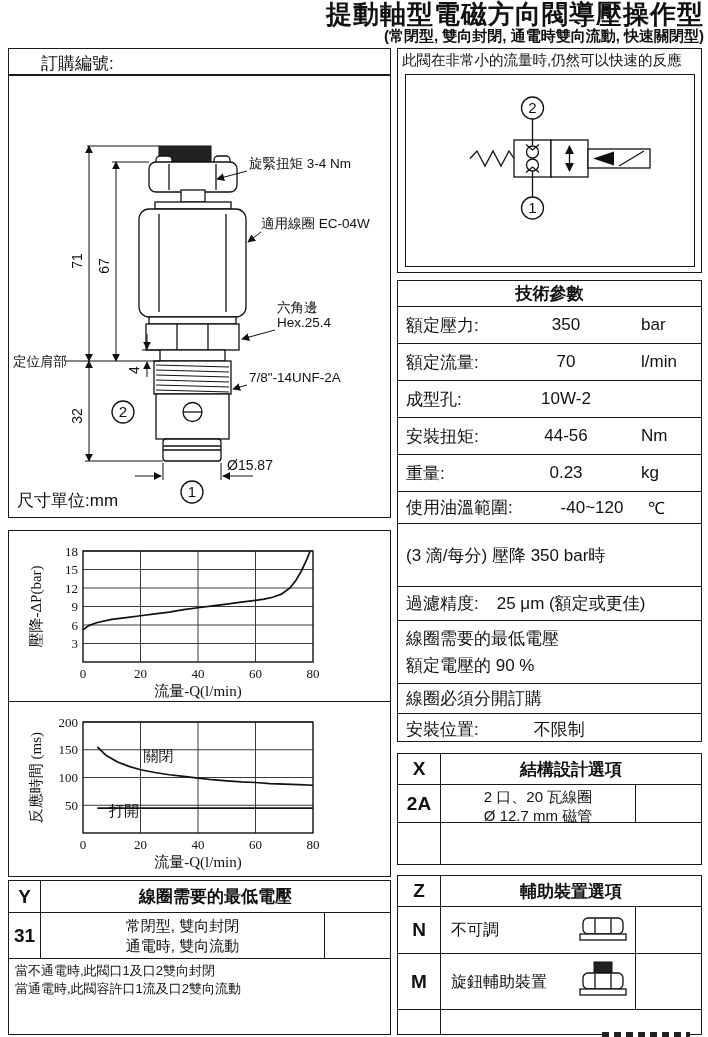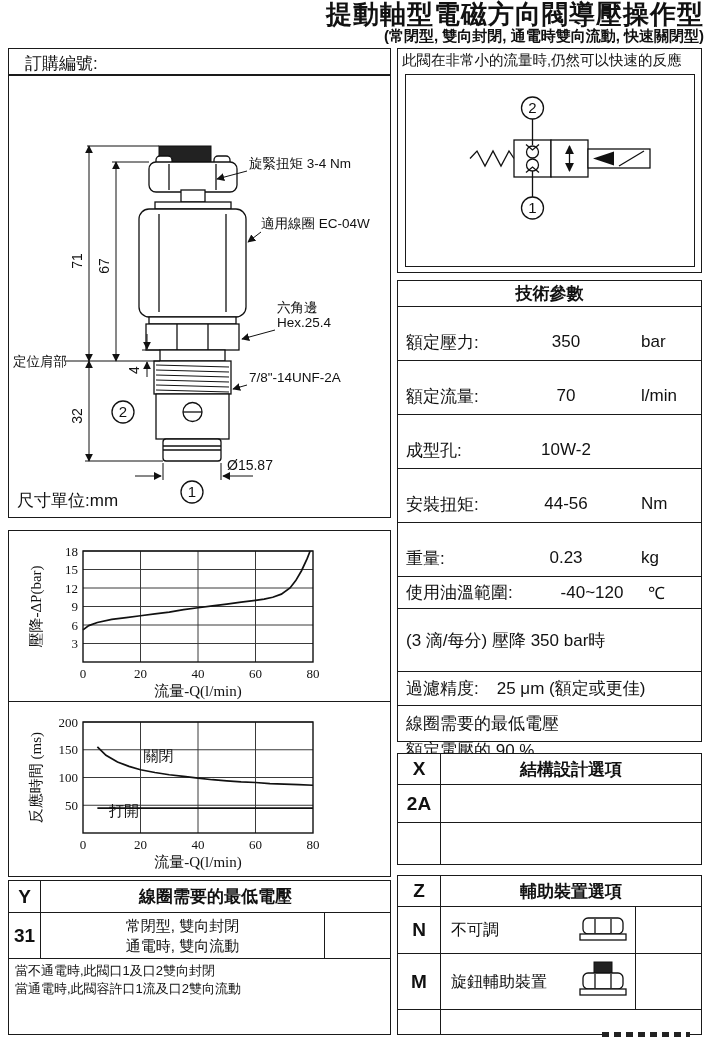--- a/index.html
+++ b/index.html
@@ -7,21 +7,21 @@
         font-family:"Liberation Sans",sans-serif;color:#111;}
   .box{position:absolute;border:1.6px solid #1a1a1a;background:#fff;box-sizing:border-box;}
 
   
   .title-block{position:absolute;top:0;right:4px;text-align:right;line-height:1.08;}
   .title-main{font-size:26px;font-weight:bold;letter-spacing:1px;}
   .title-sub{font-size:15px;font-weight:bold;}
 
   
   .order-box{left:8px;top:48px;width:383px;height:27px;}
-  .order-label{position:absolute;left:16px;top:3px;font-size:17px;}
+  .order-label{position:absolute;left:32px;top:3px;font-size:17px;}
   .order-code{position:absolute;left:150px;top:-1.6px;width:154px;height:27px;border:1.8px solid #111;
               box-sizing:border-box;text-align:center;font-weight:bold;font-size:17px;line-height:24px;}
   .code-hl{display:inline-block;background:#c9c9c9;border:1px solid #444;padding:0 1px;line-height:17px;}
 
   
   .drawing-box{left:8px;top:75px;width:383px;height:443px;}
   .unit-note{position:absolute;left:8px;bottom:5px;font-size:17px;}
 
   
   .chart-box1{left:8px;top:530px;width:383px;height:172px;}
@@ -38,21 +38,21 @@
   
   .note-box{left:397px;top:48px;width:305px;height:225px;}
   .note-text{position:absolute;left:4px;top:2px;font-size:14.5px;}
   .symbol-inner{position:absolute;left:7px;top:25px;width:290px;height:193px;border:1.4px solid #1a1a1a;box-sizing:border-box;}
 
   
   .tech-box{left:397px;top:280px;width:305px;height:462px;}
   .tech-row{position:relative;border-bottom:1.6px solid #1a1a1a;box-sizing:border-box;font-size:17px;}
   .tech-row:last-child{border-bottom:none;}
   .tech-header{height:26px;line-height:25px;text-align:center;font-weight:bold;font-size:17px;}
-  .r3{height:37px;display:flex;align-items:center;margin-top:17px;}
+  .r3{height:37px;display:flex;align-items:center;}
   .r3 .lbl{width:105px;padding-left:8px;}
   .r3 .val{width:110px;text-align:center;}
   .r3 .unit{flex:1;padding-left:20px;}
   .rtemp{height:32px;display:flex;align-items:center;}
   .rtemp .lbl{width:142px;padding-left:8px;}
   .rtemp .val{width:88px;text-align:center;}
   .rtemp .unit{flex:1;padding-left:12px;}
   .r2l{height:63px;padding:4px 8px;display:flex;flex-direction:column;justify-content:space-around;}
   .r1l{display:flex;align-items:center;padding-left:8px;}
   .h34{height:34px;} .h30{height:30px;}
@@ -336,20 +336,26 @@
     </div>
   </div>
 
   <div class="box x-box">
     <div class="opt-header">
       <div class="opt-code">X</div>
       <div class="opt-title">結構設計選項</div>
     </div>
     <div class="opt-row">
       <div class="opt-code">2A</div>
+      <div class="opt-main">
+        <div class="x-desc">
+          <div>2 口、20 瓦線圈</div>
+          <div>Ø 12.7 mm 磁管</div>
+        </div>
+      </div>
       <div class="opt-right"></div>
     </div>
     <div class="opt-empty">
       <div class="opt-code"></div>
       <div class="opt-main" style="border-right:none;"></div>
     </div>
   </div>
 
   <div class="box z-box">
     <div class="opt-header">

